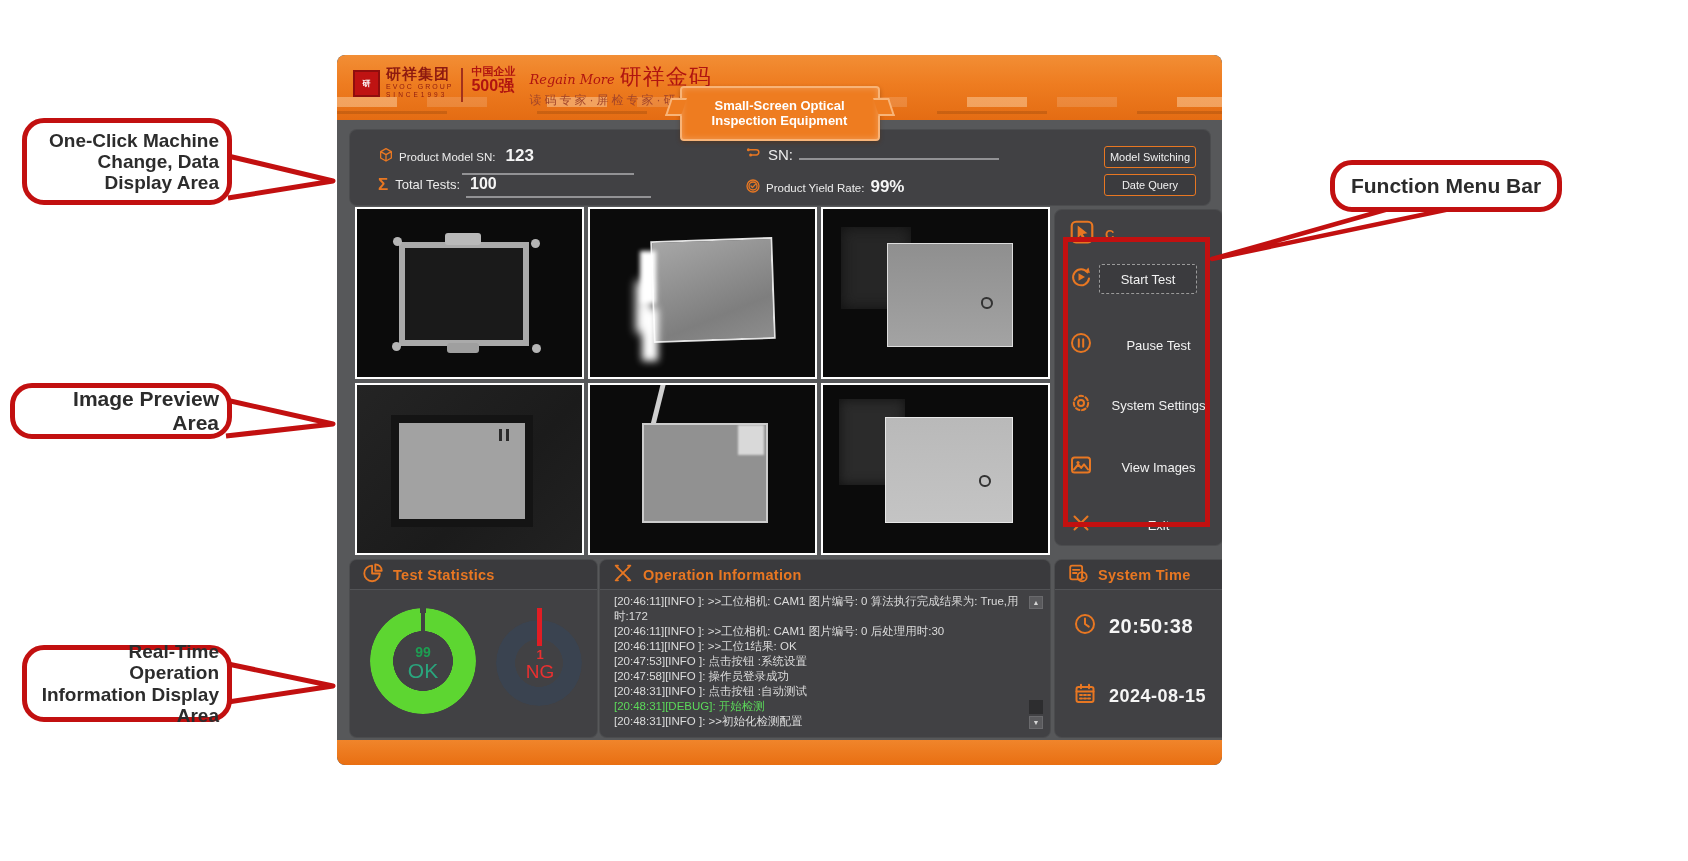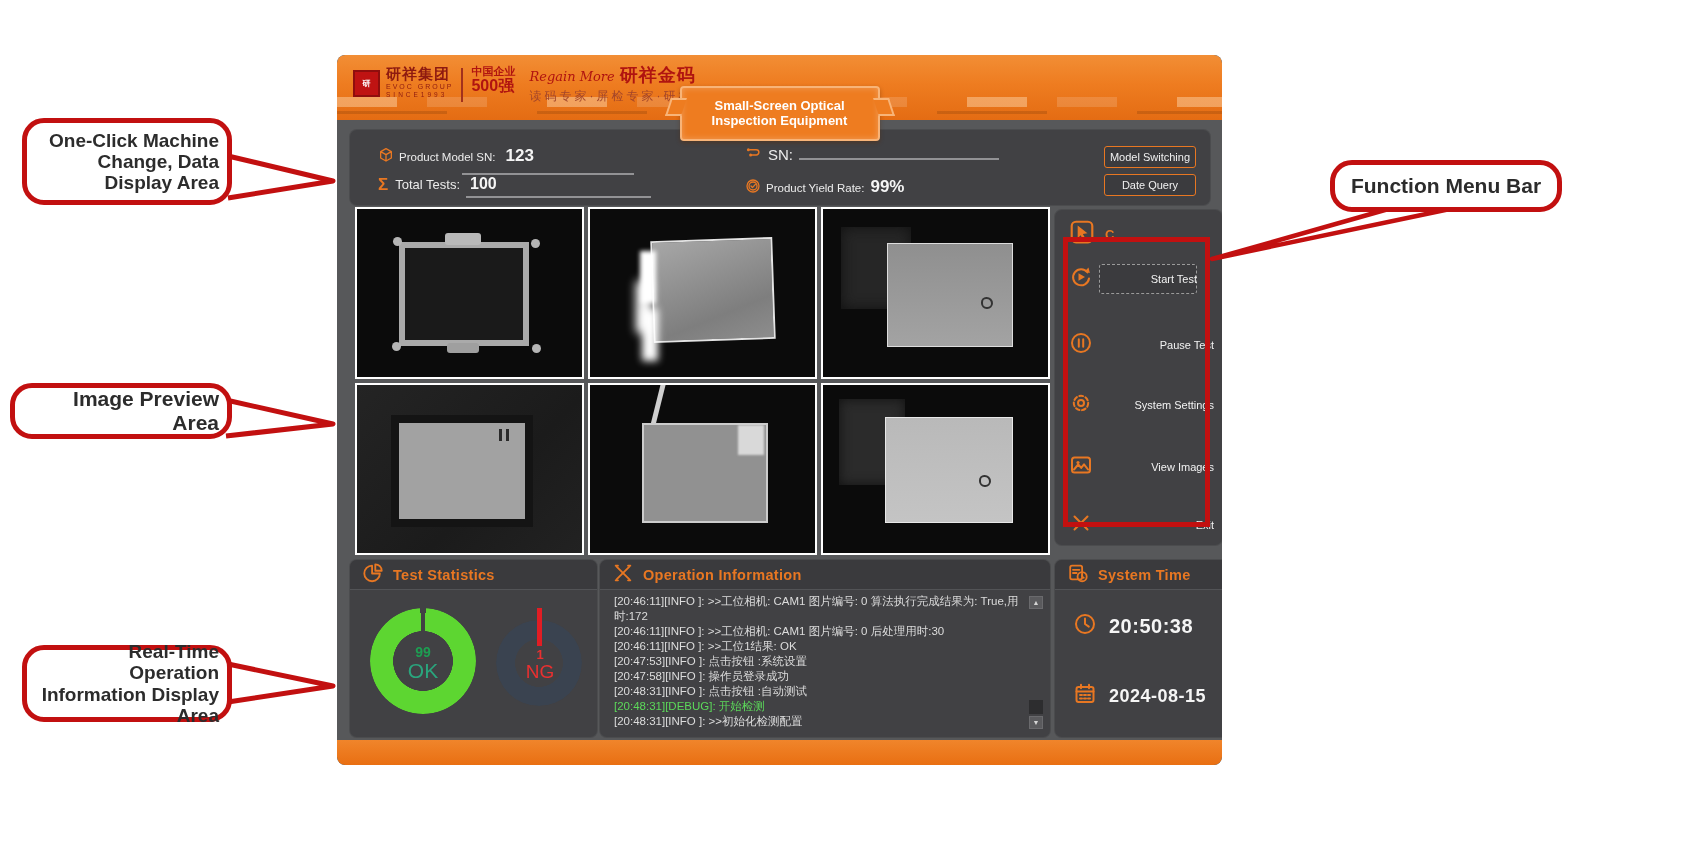--- a/index.html
+++ b/index.html
@@ -27,21 +27,21 @@
   .logo-col1 .t1 { font-size: 15px; font-weight: bold; letter-spacing: 1px; }
   .logo-col1 .t2 { font-size: 7px; letter-spacing: 2px; margin-top: 2px; }
   .logo-col1 .t3 { font-size: 6.5px; letter-spacing: 3px; margin-top: 2px; }
   .logo-sep { width: 2px; height: 34px; background: #a2311c; margin: 2px 2px 0 2px; }
   .logo-col2 { color: #b01410; line-height: 1; }
   .logo-col2 .t1 { font-size: 11px; font-weight: bold; }
   .logo-col2 .t2 { font-size: 16px; font-weight: bold; margin-top: 1px; }
   .logo-col3 { margin-left: 8px; line-height: 1; }
   .logo-col3 .row1 { display: flex; align-items: baseline; gap: 5px; }
   .logo-script { font-size: 13px; font-style: italic; color: #b01410; font-family: "DejaVu Serif", serif; }
-  .logo-brand { font-size: 18px; font-weight: bold; color: #b01410; letter-spacing: 1px; }
+  .logo-brand { font-size: 22px; font-weight: normal; color: #b01410; letter-spacing: 1px; }
   .logo-tagline { font-size: 12px; color: #a2452a; letter-spacing: 3px; margin-top: 6px; }
 
   .title-box { position: absolute; left: 50%; transform: translateX(-50%); top: 31px;
                width: 200px; height: 55px; background: #ee7c20; border: 2px solid #f8b478;
                border-radius: 4px; box-shadow: 0 2px 4px rgba(90,40,0,.4), inset 0 0 6px rgba(255,255,255,.25);
                display: flex; flex-direction: column; align-items: center; justify-content: center; z-index: 5; }
   .title-box .wing-l, .title-box .wing-r { position: absolute; top: 10px; width: 16px; height: 18px;
                background: #ee7c20; border: 2px solid #f8b478; }
   .title-box .wing-l { left: -14px; transform: skewX(-18deg); border-right: none; }
   .title-box .wing-r { right: -14px; transform: skewX(18deg); border-left: none; }
@@ -95,22 +95,22 @@
   .p6 { left: 62px; top: 32px; width: 128px; height: 106px; background: linear-gradient(180deg,#b9b9b9,#c4c4c4);
         border: 1px solid #e8e8e8; }
   .p6c { left: 156px; top: 90px; width: 12px; height: 12px; border: 2px solid #333; border-radius: 45% 55% 50% 50%; }
 
   
   .menu-panel { left: 718px; top: 155px; width: 167px; height: 335px; }
   .menu-head { display: flex; align-items: center; gap: 10px; padding: 9px 0 0 14px; }
   .menu-head-label { color: #e87722; font-size: 13px; font-weight: bold; }
   .menu-item { position: absolute; left: 0; width: 167px; height: 34px; display: flex; align-items: center; cursor: pointer; }
   .menu-item .mi-icon { position: absolute; left: 14px; }
-  .menu-item .mi-label { position: absolute; left: 48px; right: 8px; text-align: right;
-                         color: #f2f2f2; font-size: 11px; }
+  .menu-item .mi-label { position: absolute; left: 48px; right: 8px; text-align: center;
+                         color: #f2f2f2; font-size: 13px; }
   .start-box { position: absolute; left: 44px; top: 2px; width: 98px; height: 30px;
                border: 1px dashed #9a9a9a; border-radius: 3px; background: #3b3b3e; }
   .menu-item.start .mi-label { left: 44px; right: 25px; }
 
   
   .stats-panel { left: 13px; top: 505px; width: 247px; height: 177px; }
   .donut { position: absolute; border-radius: 50%; }
   .donut-ok { left: 20px; top: 48px; width: 106px; height: 106px;
               background: conic-gradient(#414144 0deg 3deg, #5dd631 3deg 357deg, #414144 357deg 360deg);
               -webkit-mask: radial-gradient(closest-side, transparent 56%, #000 57%);

